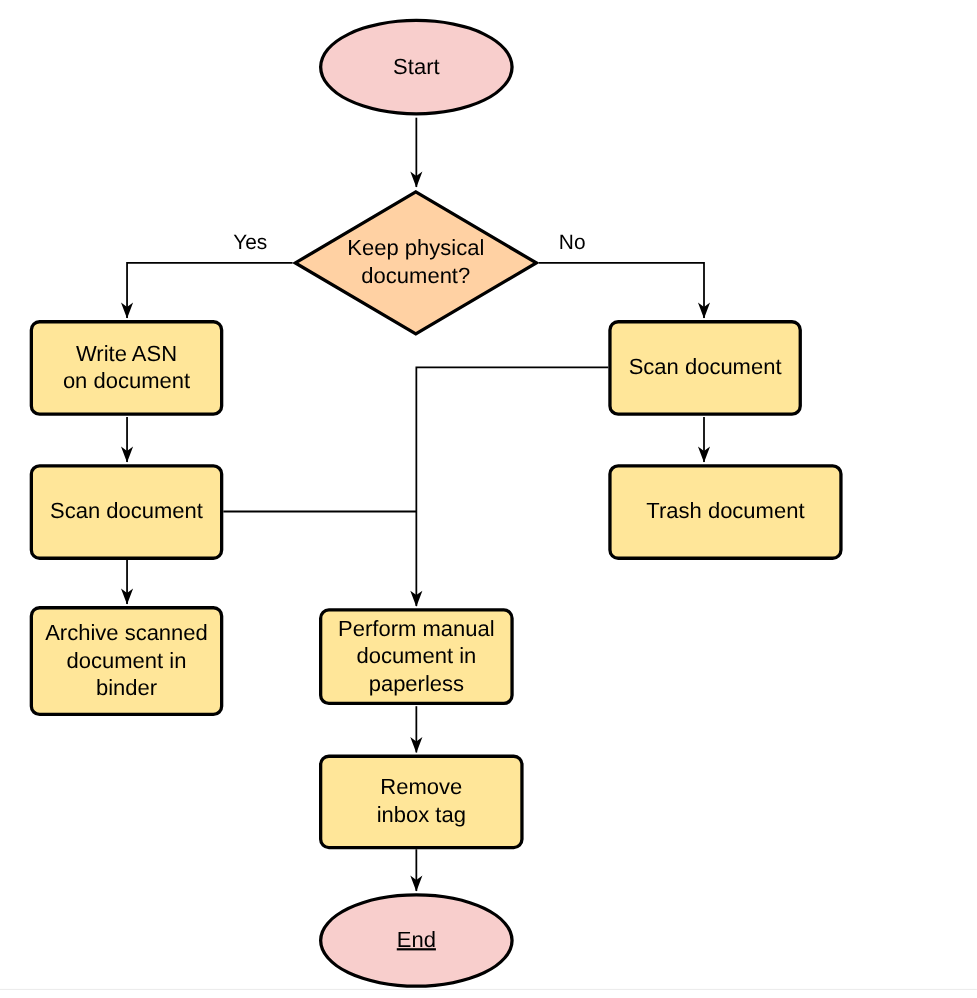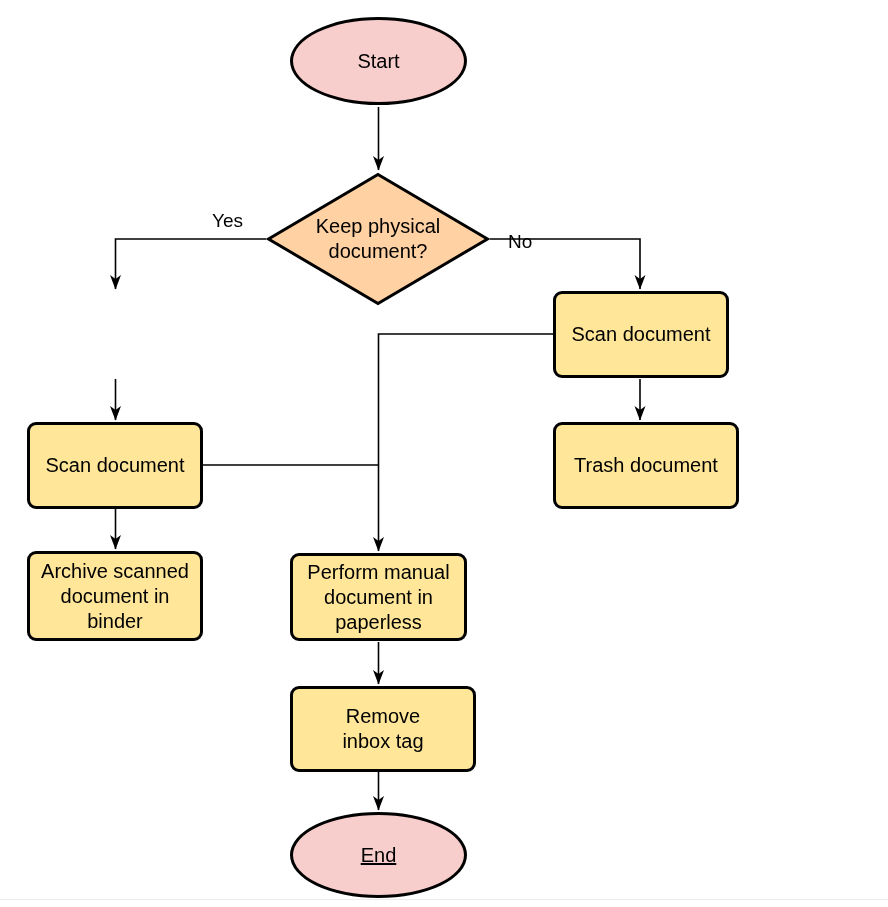--- a/index.html
+++ b/index.html
@@ -102,38 +102,42 @@
     <svg width="224" height="134" viewBox="0 0 224 134">
       <polygon points="112,2.5 221.5,67 112,131.5 2.5,67" style="fill:var(--decision-fill,#FFD1A3); stroke:var(--stroke-color,#000); stroke-width:3;"></polygon>
     </svg>
     <div class="decision-text">
       <div>Keep physical</div>
       <div>document?</div>
     </div>
   </div>
 
   <div class="edge-label" style="left:212px; top:209px;">Yes</div>
-  <div class="edge-label" style="left:508px; top:209px;margin-top:21px;">No</div>
+  <div class="edge-label" style="left:508px; top:209px;">No</div>
 
+  <div class="node process" style="left:27px; top:291px; width:176px; height:87px;">
+    <div>Write ASN</div>
+    <div>on document</div>
+  </div>
 
   <div class="node process" style="left:27px; top:422px; width:176px; height:87px;">
     <div>Scan document</div>
   </div>
 
-  <div class="node process" style="left:27px; top:551px; width:176px; height:90px;">
+  <div class="node process" style="left:27px; top:551px; width:176px; height:100px;">
     <div>Archive scanned</div>
     <div>document in</div>
     <div>binder</div>
   </div>
 
   <div class="node process" style="left:553px; top:291px; width:176px; height:87px;">
     <div>Scan document</div>
   </div>
 
-  <div class="node process" style="left:553px; top:422px; width:186px; height:87px;">
+  <div class="node process" style="left:553px; top:422px; width:213px; height:87px;">
     <div>Trash document</div>
   </div>
 
   <div class="node process" style="left:290px; top:553px; width:177px; height:88px;">
     <div>Perform manual</div>
     <div>document in</div>
     <div>paperless</div>
   </div>
 
   <div class="note" style="left:481px; top:588px;">

